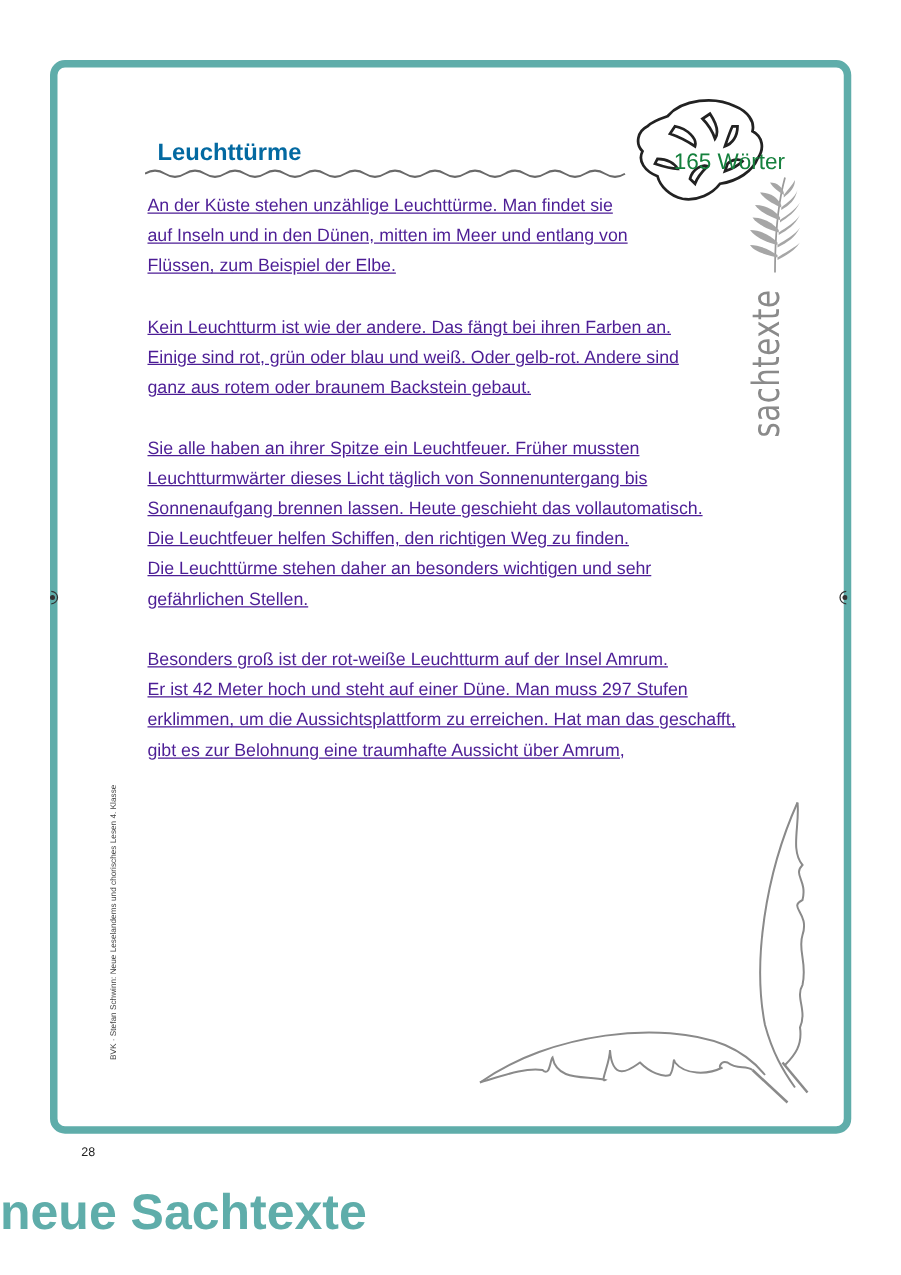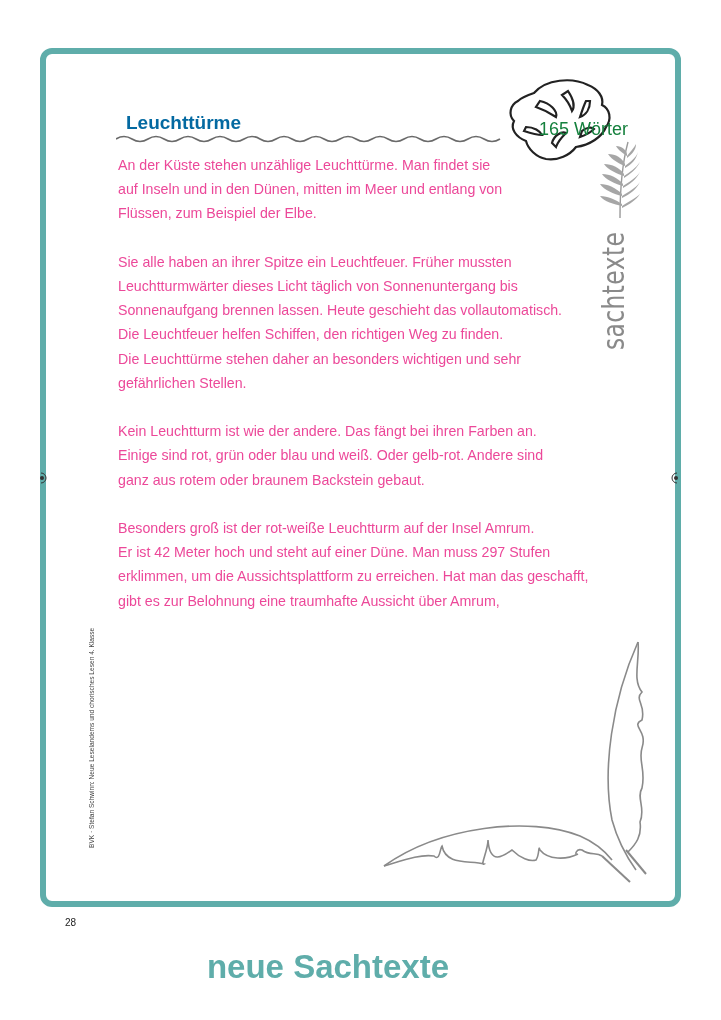--- a/index.html
+++ b/index.html
@@ -11,43 +11,43 @@
     position:absolute; left:40px; top:48px; width:629px; height:847px;
     border:6px solid #5fadaa; border-radius:12px; background:#fff;
   }
   .title {
     position:absolute; left:126px; top:112px; font-size:19px; font-weight:bold; color:#0369a1;
     margin:0;
   }
   .wave { position:absolute; left:116px; top:134px; }
   .body-text {
     position:absolute; left:118px; top:153px; width:520px;
-    font-size:14.2px; line-height:24.2px; color:#ec4899;
+    font-size:14.2px; line-height:24.2px; color:#4c1d95;text-decoration:underline;
   }
   .body-text p { margin:0 0 24.2px 0; }
   .monstera { position:absolute; left:506px; top:75px; }
   .word-count {
     position:absolute; left:539px; top:119px; font-size:18px; color:#15803d;
   }
   .fern { position:absolute; left:598px; top:140px; }
   .vert-label {
     position:absolute; left:596px; top:350px; transform-origin:0 0; transform:rotate(-90deg);
     font-size:30px; color:#8a8a8a; letter-spacing:0.5px; font-weight:normal;
     font-family: "DejaVu Sans", sans-serif; transform:rotate(-90deg) scaleX(0.78);
   }
   .credit {
     position:absolute; left:88px; top:848px; transform-origin:0 0; transform:rotate(-90deg);
     font-size:6.6px; color:#444; white-space:nowrap;
   }
   .page-num { position:absolute; left:65px; top:871px; font-size:10px; color:#222;margin-top:46px; }
   .leaves { position:absolute; left:380px; top:630px; }
   .side-mark { position:absolute; top:472px; width:8px; height:12px; }
   .footer-title {
-    position:absolute; left:0; width:656px; top:948px; text-align:center;
-    font-size:33px; font-weight:bold; color:#5fadaa; margin:0;
+    position:absolute; left:0; width:656px; top:948px; text-align:left;
+    font-size:40px; font-weight:bold; color:#5fadaa; margin:0;
   }
 </style>
 </head>
 <body>
 
 <div class="frame"></div>
 
 <svg class="side-mark" style="left:40px" viewBox="0 0 8 12">
     <path d="M1 1 A5 5 0 0 1 1 11" fill="none" stroke="#333" stroke-width="1"></path>
     <circle cx="2" cy="6" r="2" fill="#333"></circle>
@@ -96,31 +96,31 @@
 
 <div class="vert-label">sachtexte</div>
 
 <div class="body-text">
   <p>
     <span>An der Küste stehen unzählige Leuchttürme. Man findet sie</span><br>
     <span>auf Inseln und in den Dünen, mitten im Meer und entlang von</span><br>
     <span>Flüssen, zum Beispiel der Elbe.</span>
   </p>
   <p>
+    <span>Kein Leuchtturm ist wie der andere. Das fängt bei ihren Farben an.</span><br>
+    <span>Einige sind rot, grün oder blau und weiß. Oder gelb-rot. Andere sind</span><br>
+    <span>ganz aus rotem oder braunem Backstein gebaut.</span>
+  </p>
+  <p>
     <span>Sie alle haben an ihrer Spitze ein Leuchtfeuer. Früher mussten</span><br>
     <span>Leuchtturmwärter dieses Licht täglich von Sonnenuntergang bis</span><br>
     <span>Sonnenaufgang brennen lassen. Heute geschieht das vollautomatisch.</span><br>
     <span>Die Leuchtfeuer helfen Schiffen, den richtigen Weg zu finden.</span><br>
     <span>Die Leuchttürme stehen daher an besonders wichtigen und sehr</span><br>
     <span>gefährlichen Stellen.</span>
-  </p>
-  <p>
-    <span>Kein Leuchtturm ist wie der andere. Das fängt bei ihren Farben an.</span><br>
-    <span>Einige sind rot, grün oder blau und weiß. Oder gelb-rot. Andere sind</span><br>
-    <span>ganz aus rotem oder braunem Backstein gebaut.</span>
   </p>
   <p>
     <span>Besonders groß ist der rot-weiße Leuchtturm auf der Insel Amrum.</span><br>
     <span>Er ist 42 Meter hoch und steht auf einer Düne. Man muss 297 Stufen</span><br>
     <span>erklimmen, um die Aussichtsplattform zu erreichen. Hat man das geschafft,</span><br>
     <span>gibt es zur Belohnung eine traumhafte Aussicht über Amrum,</span><br>
   </p>
 </div>
 
 <svg class="leaves" width="280" height="260" viewBox="0 0 280 260">

